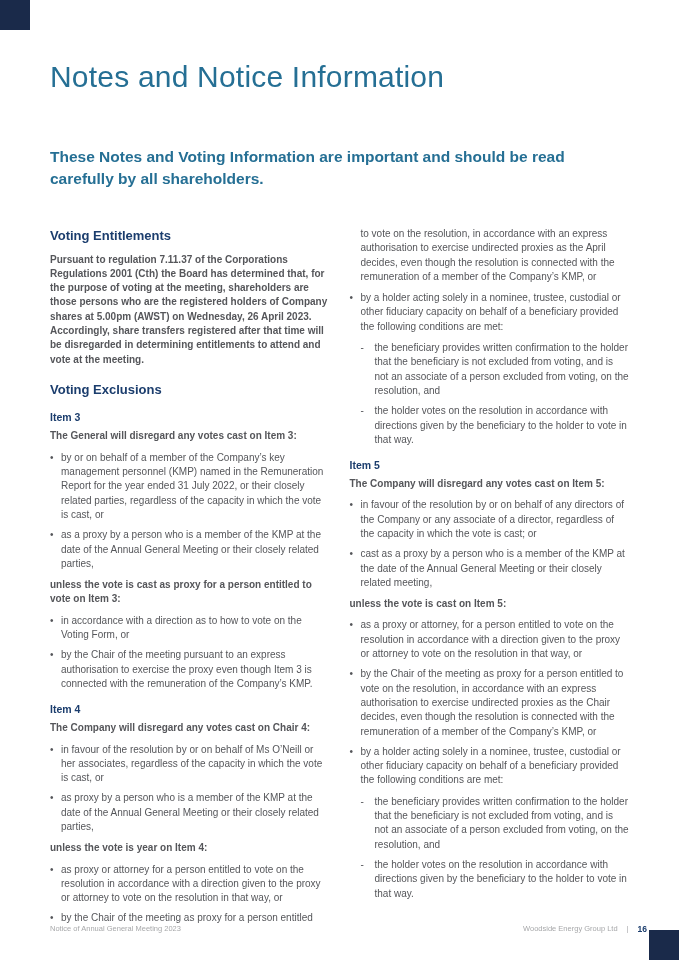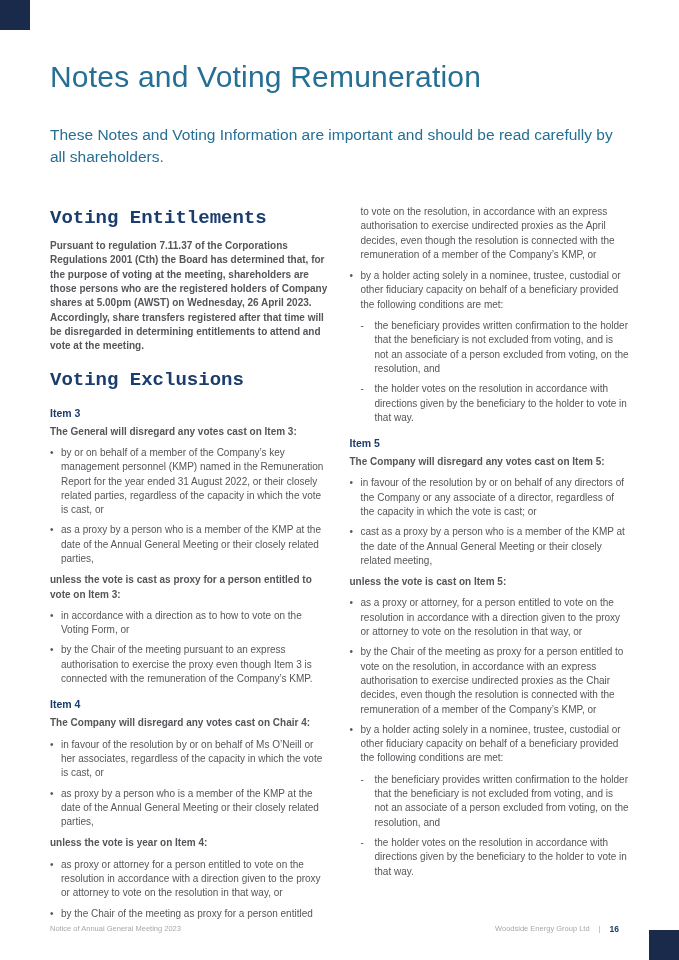--- a/index.html
+++ b/index.html
@@ -25,42 +25,42 @@
   .content { padding: 0 50px; }
 
   .doc-title {
     margin-top: 60px;
     font-size: 30px;
     font-weight: 300;
     letter-spacing: 0.2px;
     color: var(--color-title, #256f94);
   }
   .doc-intro {
-    margin-top: 30px;
+    margin-top: 52px;
     font-size: 15.5px;
     line-height: 1.45;
     color: var(--color-title, #256f94);
     max-width: 585px;
+    font-weight: bold;
   }
 
   .columns { display: flex; gap: 20px; margin-top: 36px; }
   .col {
     flex: 1;
     min-width: 0;
     font-size: 10px;
     line-height: 1.43;
     color: var(--color-body, #55565a);
   }
 
   .heading {
-    font-size: 19px;
+    font-size: 13px;
     font-weight: 700;
     color: var(--color-heading, #1b3d6d);
     margin: 14px 0 7px;
-    font-family: Liberation Mono, monospace;
   }
   .col .heading:first-child { margin-top: 0; }
   .subheading {
     font-size: 10.5px;
     font-weight: 700;
     color: var(--color-heading, #1b3d6d);
     margin: 11px 0 4px;
   }
   .paragraph { margin: 0 0 7px; font-weight: bold; }
   .continuation { margin: 0 0 7px; padding-left: 11px; }
@@ -68,21 +68,21 @@
   .list { margin: 2px 0 7px; }
   .list-item { display: flex; margin: 0 0 6px; }
   .bullets .marker { width: 11px; flex: none; }
   .dashes { padding-left: 11px; }
   .dashes .marker { width: 14px; flex: none; }
   .item-text { flex: 1; min-width: 0; }
 
   .footer {
     position: absolute;
     left: 50px;
-    right: 60px;
+    right: 32px;
     bottom: 26px;
     display: flex;
     justify-content: space-between;
     align-items: baseline;
     font-size: 7.5px;
     color: var(--color-footer, #a7a8aa);
   }
   .footer-right { display: flex; gap: 9px; align-items: flex-start; }
   .page-number {
     font-size: 8.5px;
@@ -90,34 +90,34 @@
     color: var(--color-heading, #1b3d6d);
   }
 </style>
 </head>
 <body>
 
 <div class="page">
   <div class="corner corner-tl"></div>
 
   <div class="content">
-    <h1 class="doc-title">Notes and Voting Remuneration</h1>
+    <h1 class="doc-title">Notes and Notice Information</h1>
     <p class="doc-intro">These Notes and Voting Information are important and should be read carefully by all shareholders.</p>
 
     <div class="columns">
       <div class="col" id="col-left">
           <div class="heading">Voting Entitlements</div>
           <div class="paragraph">Pursuant to regulation 7.11.37 of the Corporations Regulations 2001 (Cth) the Board has determined that, for the purpose of voting at the meeting, shareholders are those persons who are the registered holders of Company shares at 5.00pm (AWST) on Wednesday, 26 April 2023. Accordingly, share transfers registered after that time will be disregarded in determining entitlements to attend and vote at the meeting.</div>
           <div class="heading">Voting Exclusions</div>
           <div class="subheading">Item 3</div>
           <div class="paragraph">The General will disregard any votes cast on Item 3:</div>
           <div class="list bullets">
             <div class="list-item">
               <span class="marker">•</span>
-              <span class="item-text">by or on behalf of a member of the Company’s key management personnel (KMP) named in the Remuneration Report for the year ended 31 August 2022, or their closely related parties, regardless of the capacity in which the vote is cast, or</span>
+              <span class="item-text">by or on behalf of a member of the Company’s key management personnel (KMP) named in the Remuneration Report for the year ended 31 July 2022, or their closely related parties, regardless of the capacity in which the vote is cast, or</span>
             </div>
             <div class="list-item">
               <span class="marker">•</span>
               <span class="item-text">as a proxy by a person who is a member of the KMP at the date of the Annual General Meeting or their closely related parties,</span>
             </div>
           </div>
           <div class="paragraph">unless the vote is cast as proxy for a person entitled to vote on Item 3:</div>
           <div class="list bullets">
             <div class="list-item">
               <span class="marker">•</span>

